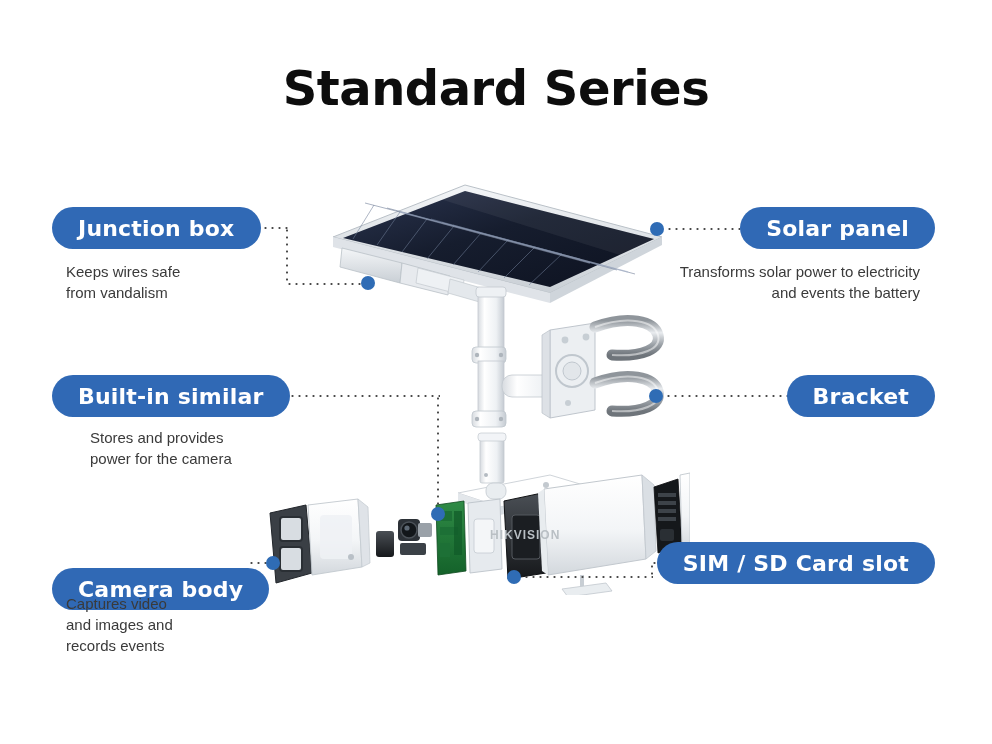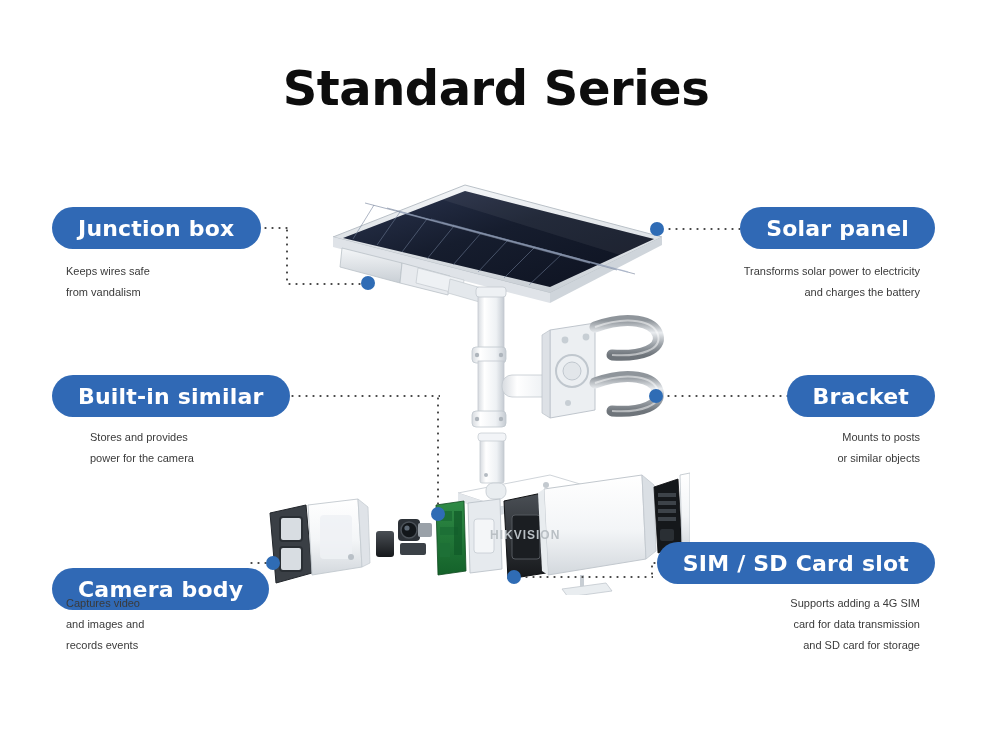--- a/index.html
+++ b/index.html
@@ -30,21 +30,21 @@
     color:#ffffff;
     font-size:22px;font-weight:bold;
     letter-spacing:0.2px;
     padding:9px 26px;
     box-sizing:border-box;
     white-space:nowrap;
     font-family:"DejaVu Sans", sans-serif;
   }
   .desc{
     position:absolute;
-    font-size:11px;line-height:21px;
+    font-size:15px;line-height:21px;
     color:#3a3a3a;
     white-space:pre-line;
   }
   .desc.left{text-align:left;}
   .desc.right{text-align:right;}
 
   
   .dot{
     position:absolute;width:14px;height:14px;border-radius:50%;
     background:#2f6cb5;
@@ -310,24 +310,19 @@
   <div class="desc left" style="left:66px;top:427px;width:240px;margin-left:24px;">Stores and provides
 power for the camera</div>
 
   <div class="pill" style="left:52px;top:568px;">Camera body</div>
   <div class="desc left" style="left:66px;top:593px;width:230px;">Captures video
 and images and
 records events</div>
 
   <div class="pill" style="right:57px;top:207px;">Solar panel</div>
   <div class="desc right" style="right:72px;top:261px;width:300px;">Transforms solar power to electricity
-and charges the battery</div>
+and events the battery</div>
 
   <div class="pill" style="right:57px;top:375px;">Bracket</div>
-  <div class="desc right" style="right:72px;top:427px;width:280px;">Mounts to posts
-or similar objects</div>
 
   <div class="pill" style="right:57px;top:542px;">SIM / SD Card slot</div>
-  <div class="desc right" style="right:72px;top:593px;width:300px;">Supports adding a 4G SIM
-card for data transmission
-and SD card for storage</div>
 
 </div>
 
 </body></html>

